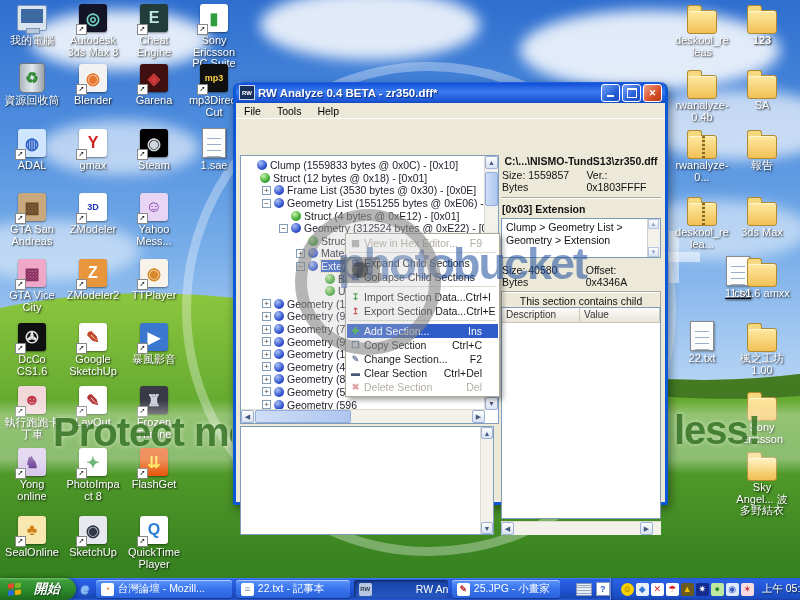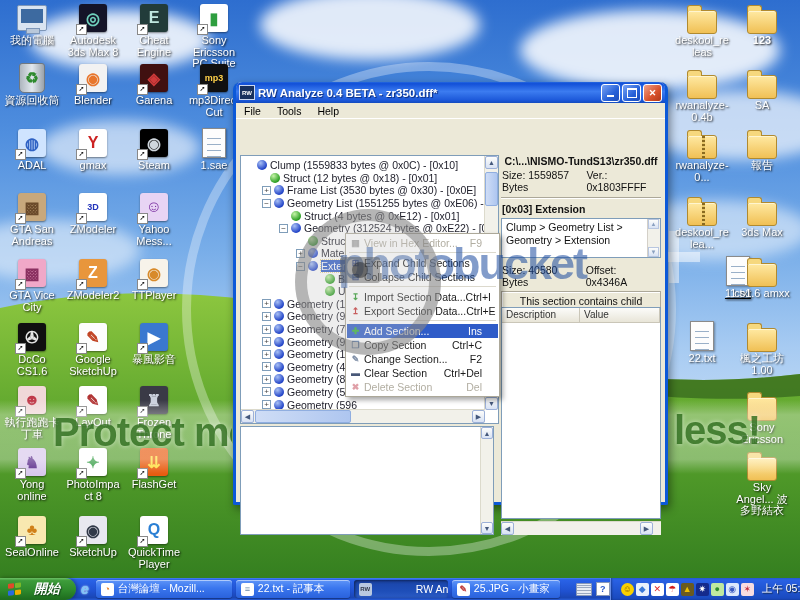--- a/index.html
+++ b/index.html
@@ -480,21 +480,21 @@
     </div>
   <div class="client">
 
     <div class="tree">
       <div class="tree-rows" id="treeRows">
           <div class="trow" style="padding-left: 3px;">
             <div class="tsp"></div>
             <div class="dot blue"></div>
             <span class="tlbl">Clump (1559833 bytes @ 0x0C) - [0x10]</span>
           </div>
-          <div class="trow" style="padding-left: 16px;">
+          <div class="trow" style="padding-left: 6px;">
             <div class="tsp"></div>
             <div class="dot green"></div>
             <span class="tlbl">Struct (12 bytes @ 0x18) - [0x01]</span>
           </div>
           <div class="trow" style="padding-left: 20px;">
             <div class="texp">+</div>
             <div class="dot blue"></div>
             <span class="tlbl">Frame List (3530 bytes @ 0x30) - [0x0E]</span>
           </div>
           <div class="trow" style="padding-left: 20px;">

